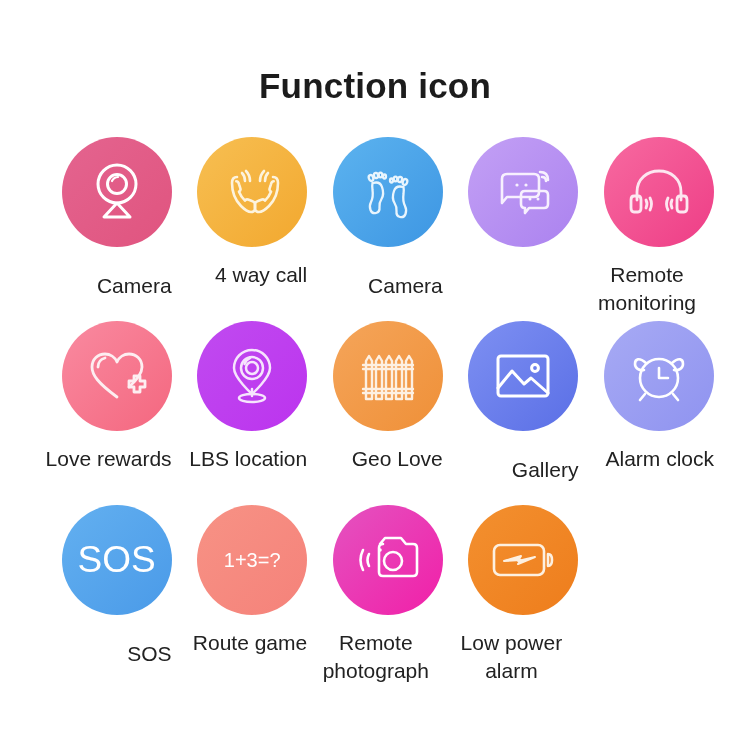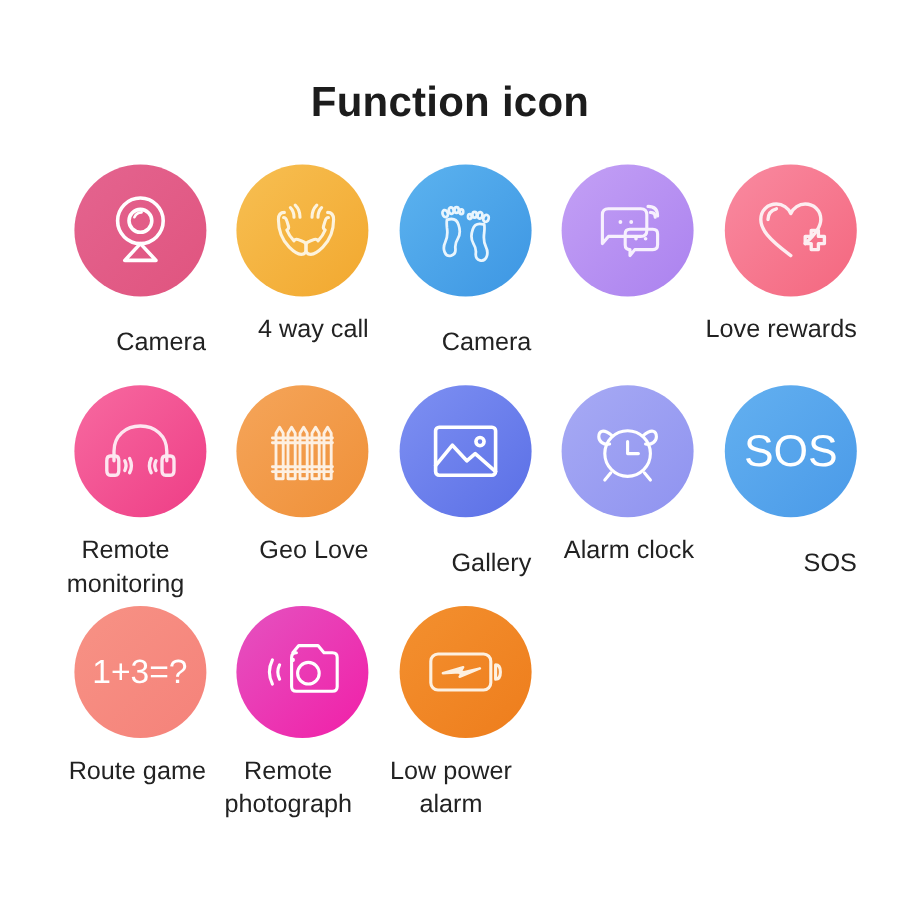--- a/index.html
+++ b/index.html
@@ -71,21 +71,21 @@
   .cell.one-line .label {
     margin-top: 25px;
   }
   .sos-text {
     font-size: 37px;
     color: #ffffff;
     font-family: "Liberation Sans", sans-serif;
     letter-spacing: 0px;
   }
   .math-text {
-    font-size: 28px;
+    font-size: 20px;
     color: #ffffff;
     font-family: "Liberation Sans", sans-serif;
     letter-spacing: 0px;
   }
 </style>
 </head>
 <body>
 
 <div class="page">
 
@@ -152,49 +152,64 @@
             <circle cx="39" cy="36" r="1.5" fill="#f7f0fe" stroke="none"></circle>
             <circle cx="47" cy="36" r="1.5" fill="#f7f0fe" stroke="none"></circle>
             <path d="M51 14 q4 0 4 4"></path>
             <path d="M49 9 q8 0 8 8"></path>
           </g>
         </svg>
       </div>
     </div>
 
     <div class="cell">
-      <div class="circle" style="background:linear-gradient(135deg,#f98aa0,#f4677f)">
-        <svg width="62" height="58" viewBox="0 0 62 58">
-          <g fill="none" stroke="#fdeef1" stroke-width="2.8" stroke-linecap="round" stroke-linejoin="round">
-            <path d="M31 50 C12 36 6 28 6 20 C6 12 12 7 19 7 C24 7 29 10 31 15 C33 10 38 7 43 7 C50 7 56 12 56 20 C56 26 52 32 43 40"></path>
-            <path d="M12 20 q0 -7 7 -9"></path>
-            <path d="M43 34 l5 0 l0 -5 l6 0 l0 5 l5 0 l0 6 l-5 0 l0 5 l-6 0 l0 -5 l-5 0 z"></path>
-          </g>
-        </svg>
-      </div>
-      <div class="label">Love rewards</div>
-    </div>
-
-    <div class="cell">
       <div class="circle" style="background:linear-gradient(135deg,#f76aa0,#ee3d86)">
         <svg width="64" height="56" viewBox="0 0 64 56">
           <g fill="none" stroke="#fde6f0" stroke-width="2.8" stroke-linecap="round" stroke-linejoin="round">
             <path d="M10 36 L10 28 C10 15 20 7 32 7 C44 7 54 15 54 28 L54 36"></path>
             <path d="M7 32 q-3 0 -3 4 l0 8 q0 4 3 4 l4 0 q3 0 3 -4 l0 -8 q0 -4 -3 -4 z"></path>
             <path d="M57 32 q3 0 3 4 l0 8 q0 4 -3 4 l-4 0 q-3 0 -3 -4 l0 -8 q0 -4 3 -4 z"></path>
             <path d="M19 36 q2 4 0 8"></path>
             <path d="M23 34 q3 6 0 12"></path>
             <path d="M45 36 q-2 4 0 8"></path>
             <path d="M41 34 q-3 6 0 12"></path>
           </g>
         </svg>
       </div>
       <div class="label">Remote monitoring</div>
     </div>
 
+    <div class="cell">
+      <div class="circle" style="background:linear-gradient(135deg,#f98aa0,#f4677f)">
+        <svg width="62" height="58" viewBox="0 0 62 58">
+          <g fill="none" stroke="#fdeef1" stroke-width="2.8" stroke-linecap="round" stroke-linejoin="round">
+            <path d="M31 50 C12 36 6 28 6 20 C6 12 12 7 19 7 C24 7 29 10 31 15 C33 10 38 7 43 7 C50 7 56 12 56 20 C56 26 52 32 43 40"></path>
+            <path d="M12 20 q0 -7 7 -9"></path>
+            <path d="M43 34 l5 0 l0 -5 l6 0 l0 5 l5 0 l0 6 l-5 0 l0 5 l-6 0 l0 -5 l-5 0 z"></path>
+          </g>
+        </svg>
+      </div>
+      <div class="label">Love rewards</div>
+    </div>
+
+    <div class="cell">
+      <div class="circle" style="background:linear-gradient(135deg,#c04bf0,#bc33ee)">
+        <svg width="58" height="62" viewBox="0 0 58 62">
+          <g fill="none" stroke="#f6e4fd" stroke-width="2.5" stroke-linecap="round" stroke-linejoin="round">
+            <path d="M29 5 C19 5 11 13 11 23 C11 33 29 49 29 49 C29 49 47 33 47 23 C47 13 39 5 29 5 Z"></path>
+            <circle cx="29" cy="23" r="11"></circle>
+            <circle cx="29" cy="23" r="6"></circle>
+            <path d="M27 13 q-4 1.5 -5.5 6"></path>
+            <path d="M29 44 L29 51"></path>
+            <ellipse cx="29" cy="53" rx="13" ry="4"></ellipse>
+          </g>
+        </svg>
+      </div>
+      <div class="label">LBS location</div>
+    </div>
 
     <div class="cell">
       <div class="circle" style="background:linear-gradient(135deg,#f5a55a,#ef9038)">
         <svg width="60" height="58" viewBox="0 0 60 58">
           <g fill="none" stroke="#fdf0e2" stroke-width="2.4" stroke-linecap="round" stroke-linejoin="round">
             <path d="M8 14 l3 -5 l3 5 l0 38 l-6 0 z"></path>
             <path d="M18 14 l3 -5 l3 5 l0 38 l-6 0 z"></path>
             <path d="M28 14 l3 -5 l3 5 l0 38 l-6 0 z"></path>
             <path d="M38 14 l3 -5 l3 5 l0 38 l-6 0 z"></path>
             <path d="M48 14 l3 -5 l3 5 l0 38 l-6 0 z"></path>

